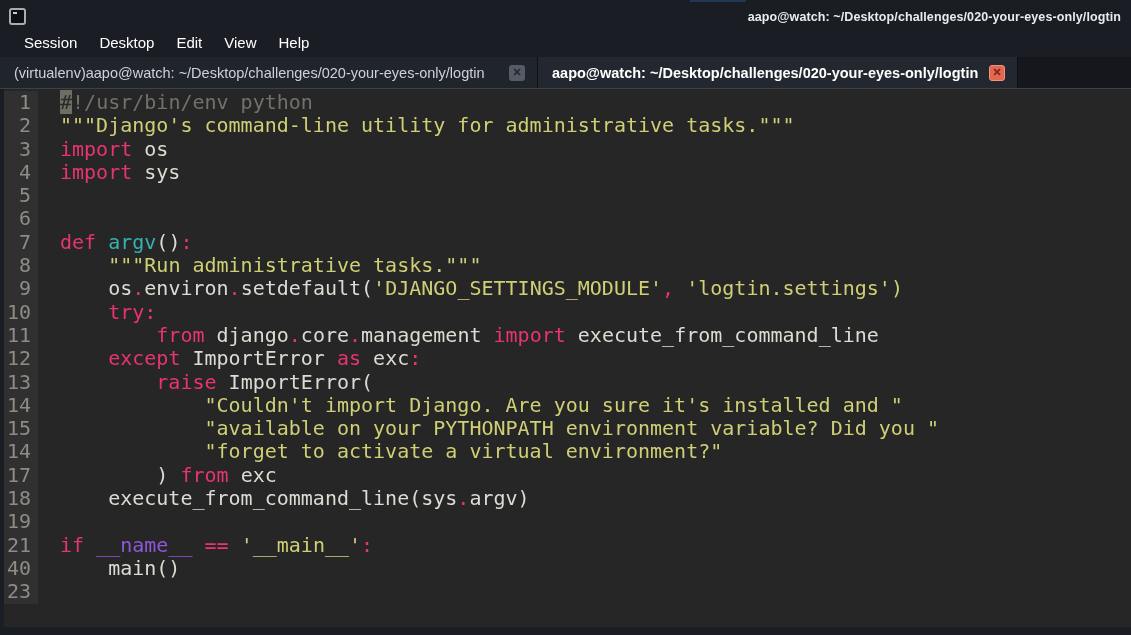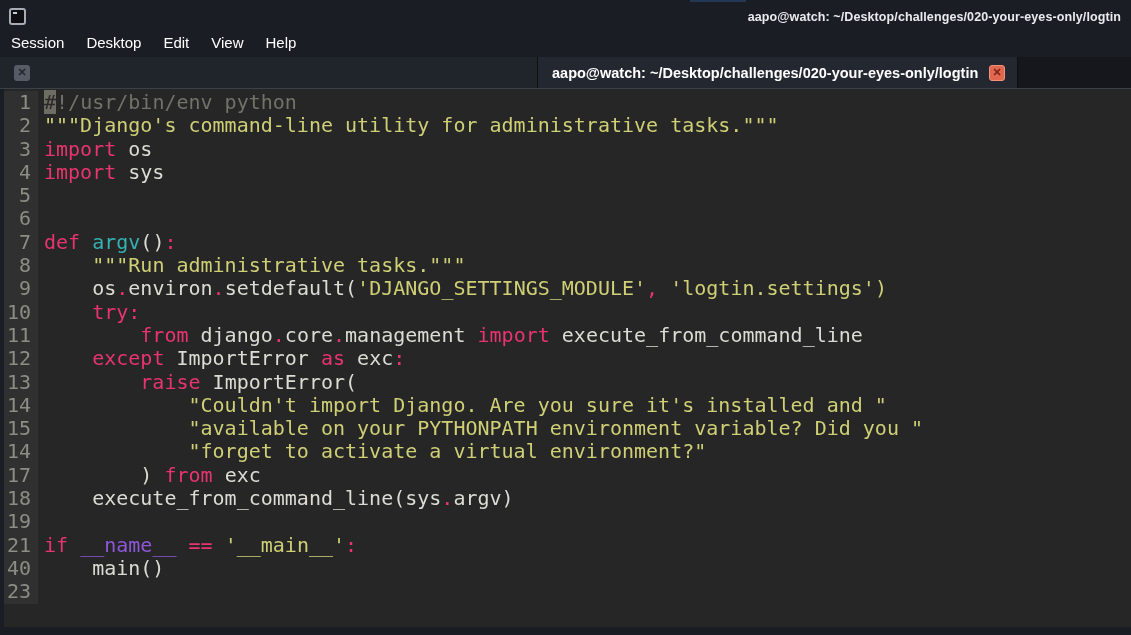--- a/index.html
+++ b/index.html
@@ -30,21 +30,21 @@
     width: 4px; height: 2px; background: #c8ccd2;
   }
   .window-title {
     margin-left: auto; margin-right: 10px; margin-top: 6px;
     color: #e9ebee; font-size: 12.5px; font-weight: bold; letter-spacing: .1px;
   }
 
   .menubar {
     height: 29px; display: flex; align-items: center;
     background: var(--chrome_bg, #1a1d24);
-    padding-left: 0;
+    padding-left: 13px;
   }
   .menu-item {
     color: #ffffff; font-size: 15px; font-weight: 500;
     padding: 0 11px; cursor: default;
   }
 
   
   .tabbar {
     height: 32px; background: var(--tabbar_bg, #15171d);
     display: flex; align-items: stretch;
@@ -84,21 +84,21 @@
     font-size: 20px; line-height: 23.3px;
     padding-top: 2px;
     border-left: 4px solid var(--chrome_bg, #1a1d24);
   }
   .code-row { display: flex; white-space: pre; height: 23.3px; }
   .gutter {
     width: 34px; flex: none; text-align: right; padding-right: 7px;
     background: var(--gutter_bg, #303030);
     color: var(--line_number, #8d8d85);
   }
-  .code-text { padding-left: 6px; color: var(--text, #dcdcd4); }
+  .code-text { padding-left: 6px; color: var(--text, #dcdcd4); margin-left: 16px; }
 
   .tok-plain   { color: var(--text, #dcdcd4); }
   .tok-comment { color: var(--comment, #72726a); }
   .tok-string  { color: var(--string, #cfcf76); }
   .tok-kw      { color: var(--keyword, #e8346f); }
   .tok-fn      { color: var(--function, #35b2b2); }
   .tok-special { color: var(--dunder, #8d57d8); }
   .cursor      { background: var(--cursor_bg, #6d6d64); color: #29292a; }
 
   .bottom-strip {
@@ -118,20 +118,21 @@
 <div class="menubar">
   <span class="menu-item">Session</span>
   <span class="menu-item">Desktop</span>
   <span class="menu-item">Edit</span>
   <span class="menu-item">View</span>
   <span class="menu-item">Help</span>
 </div>
 
 <div class="tabbar">
   <div class="tab tab-1">
+    <span class="tab-label">(virtualenv)aapo@watch: ~/Desktop/challenges/020-your-eyes-only/logtin</span>
     <span class="tab-close">✕</span>
   </div>
   <div class="tab tab-2 active">
     <span class="tab-label">aapo@watch: ~/Desktop/challenges/020-your-eyes-only/logtin</span>
     <span class="tab-close">✕</span>
   </div>
   <div class="tabbar-rest"></div>
 </div>
 
 <div class="terminal">

